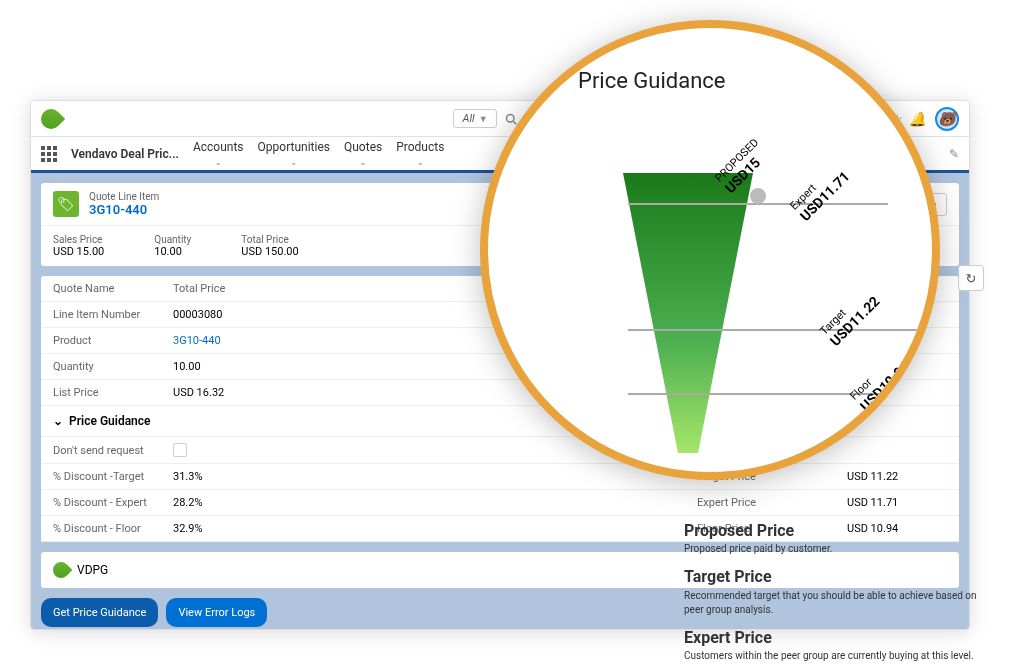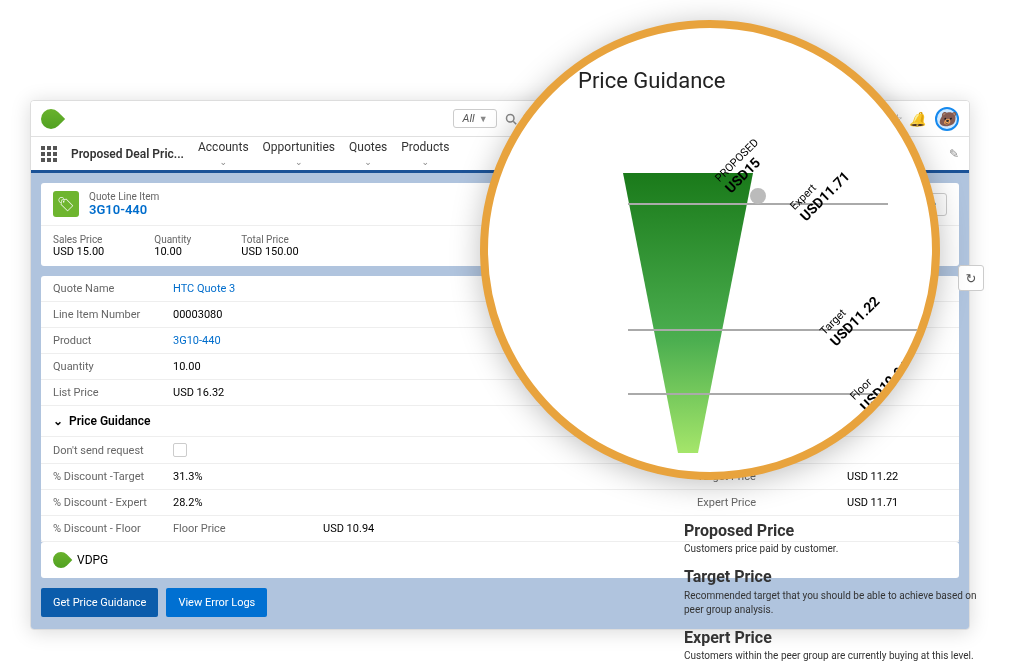--- a/index.html
+++ b/index.html
@@ -29,24 +29,24 @@
 .details-card{background:#fff;border-radius:3px;padding:0;}
 .kv-row{display:flex;border-bottom:1px solid #eee;font-size:11px;padding:6px 12px;align-items:center;}
 .kv-row .k{width:120px;color:#666;}
 .kv-row .v{flex:1;}
 .kv-row .k2{width:150px;color:#666;}
 .kv-row .v2{width:100px;}
 .link{color:#006dcc;}
 .edit-pencil{color:#ccc;font-size:10px;margin-left:auto;margin-right:20px;}
 .section-head{padding:8px 12px;font-size:12px;font-weight:600;display:flex;align-items:center;gap:6px;border-bottom:1px solid #eee;}
 .checkbox-box{width:14px;height:14px;border:1px solid #ccc;border-radius:2px;}
-.vdpg-card{background:#fff;border-radius:3px;padding:10px 12px;font-size:12px;display:flex;align-items:center;gap:8px;}
+.vdpg-card{background:#fff;border-radius:3px;margin-top:10px;padding:10px 12px;font-size:12px;display:flex;align-items:center;gap:8px;}
 .leaf-small{width:16px;height:16px;background:linear-gradient(135deg,#6eb52f,#4c9e1f);border-radius:50% 0 50% 50%;transform:rotate(45deg);}
 .btn-row{margin-top:10px;display:flex;gap:8px;}
-.btn{padding:8px 12px;border:none;border-radius:2px;font-size:11px;cursor:pointer;color:#fff;}
+.btn{padding:8px 12px;border:none;border-radius:10px;font-size:11px;cursor:pointer;color:#fff;}
 .btn-primary{background:#0b5cab;}
 .btn-info{background:#0070d2;}
 .refresh-btn{border:1px solid #ccc;background:#fff;width:26px;height:26px;border-radius:3px;font-size:13px;color:#555;cursor:pointer;position:absolute;right:40px;top:265px;}
 
 
 .desc-panel{position:absolute;right:40px;top:520px;width:300px;font-size:10px;line-height:1.4;color:#333;}
 .desc-panel .g{margin-bottom:10px;}
 .desc-panel .g .t{font-weight:700;font-size:16px;}
 
 
@@ -97,21 +97,21 @@
         <span></span>
         <span></span>
         <span></span>
         <span></span>
         <span></span>
         <span></span>
         <span></span>
         <span></span>
         <span></span>
       </div>
-    <div style="font-weight:600;">Proposed Deal Pric...</div>
+    <div style="font-weight:600;">Vendavo Deal Pric...</div>
     <div class="nav-item">
         <span>Accounts</span>
         <span class="chev">⌄</span>
       </div>
     <div class="nav-item">
         <span>Opportunities</span>
         <span class="chev">⌄</span>
       </div>
     <div class="nav-item">
         <span>Quotes</span>
@@ -148,21 +148,20 @@
         <div>
             <div class="lbl">Total Price</div>
             <div>USD 150.00</div>
           </div>
       </div>
     </div>
 
     <div class="details-card">
       <div class="kv-row">
           <div class="k">Quote Name</div>
-          <div class="v link">HTC Quote 3</div>
           <div class="k2">Total Price</div>
           <div class="v2"></div>
         </div>
       <div class="kv-row">
           <div class="k">Line Item Number</div>
           <div class="v">00003080</div>
           <div class="k2">Line Item Description</div>
           <div class="v2"></div>
         </div>
       <div class="kv-row">
@@ -205,20 +204,21 @@
           <div class="v2">USD 11.22</div>
         </div>
       <div class="kv-row">
           <div class="k">% Discount - Expert</div>
           <div class="v">28.2%</div>
           <div class="k2">Expert Price</div>
           <div class="v2">USD 11.71</div>
         </div>
       <div class="kv-row">
           <div class="k">% Discount - Floor</div>
+          <div class="v">32.9%</div>
           <div class="k2">Floor Price</div>
           <div class="v2">USD 10.94</div>
         </div>
     </div>
 
     <div class="vdpg-card">
       <div class="leaf-small"></div>
       <span>VDPG</span>
     </div>
     <div class="btn-row">
@@ -226,21 +226,21 @@
       <button class="btn btn-info">View Error Logs</button>
     </div>
   </div>
 </div>
 
 <button class="refresh-btn">↻</button>
 
 <div class="desc-panel">
   <div class="g">
       <div class="t">Proposed Price</div>
-      <div>Customers price paid by customer.</div>
+      <div>Proposed price paid by customer.</div>
     </div>
   <div class="g">
       <div class="t">Target Price</div>
       <div>Recommended target that you should be able to achieve based on peer group analysis.</div>
     </div>
   <div class="g">
       <div class="t">Expert Price</div>
       <div>Customers within the peer group are currently buying at this level.</div>
     </div>
   <div class="g">

